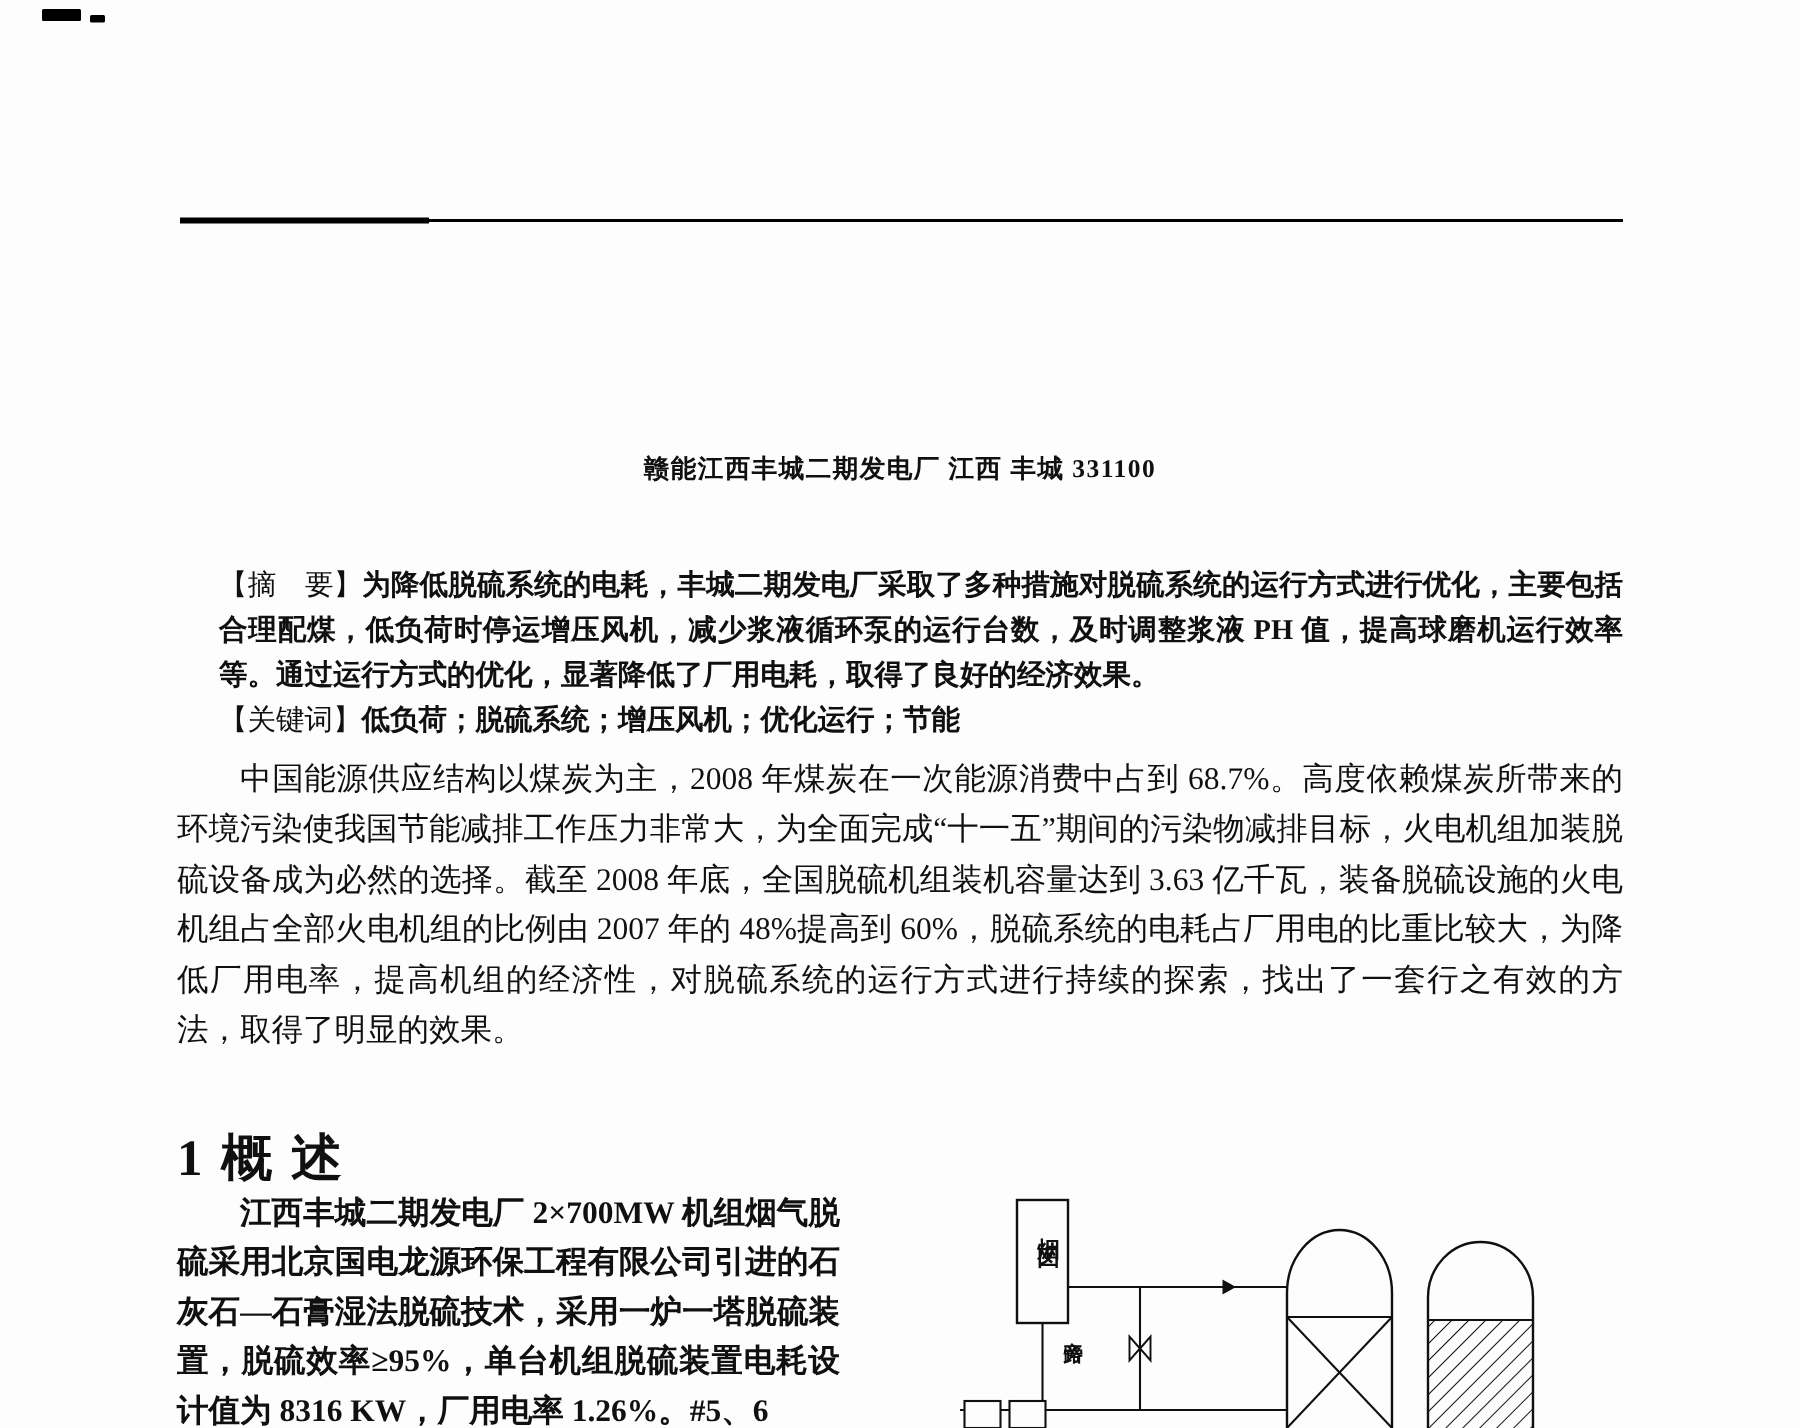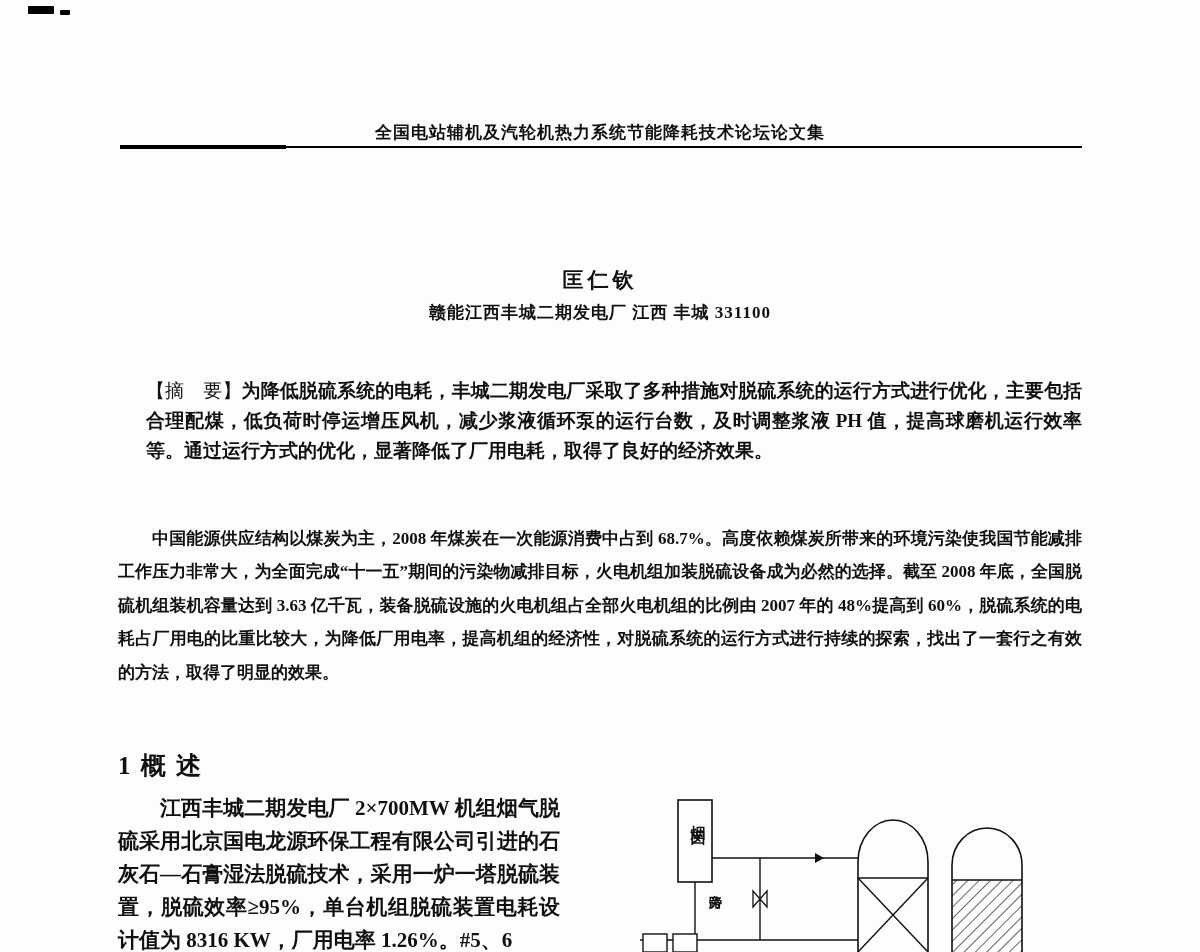--- a/index.html
+++ b/index.html
@@ -26,26 +26,26 @@
   .abstract-block{
     top:376px;left:146px;width:936px;
     font-size:19px;line-height:30px;font-weight:600;
     text-align:justify;
   }
   .abstract-block p{margin:0;}
   .kw-line{margin-top:2px;}
   .label{font-weight:normal;}
 
   .intro{
-    top:522px;left:118px;width:964px;
-    font-size:17px;line-height:33.4px;font-weight:700;
+    top:503px;left:118px;width:964px;
+    font-size:21px;line-height:33.4px;font-weight:400;
     text-align:justify;text-indent:2em;margin:0;
   }
 
-  .sec-heading{top:749px;left:118px;font-size:25px;font-weight:bold;letter-spacing:2px;}
+  .sec-heading{top:749px;left:118px;font-size:34px;font-weight:bold;letter-spacing:2px;}
 
   .col-left{
     top:792px;left:118px;width:442px;
     font-size:21px;line-height:33px;font-weight:600;
     text-align:justify;text-indent:2em;margin:0;
   }
 
   .diagram{top:785px;left:610px;width:500px;height:167px;}
   .vlabel{
     position:absolute;
@@ -57,29 +57,28 @@
   .bypass-label{top:884px;left:706px;width:18px;font-size:13px;letter-spacing:2px;}
 </style>
 </head>
 <body>
 
 <div class="page">
 
   <div class="scan-speck" style="top:6px;left:28px;width:26px;height:8px;"></div>
   <div class="scan-speck" style="top:10px;left:60px;width:10px;height:5px;"></div>
 
-  <div class="abs centered proceedings">全国电站辅机及汽轮机热力系统节能降耗技术论坛论文集</div>
   <div class="abs rule"></div>
   <div class="abs rule-dark"></div>
 
-  <div class="abs centered author">匡仁钦</div>
   <div class="abs centered affil">赣能江西丰城二期发电厂  江西  丰城 331100</div>
 
   <div class="abs abstract-block">
     <p><span class="label">【摘　要】</span><span>为降低脱硫系统的电耗，丰城二期发电厂采取了多种措施对脱硫系统的运行方式进行优化，主要包括合理配煤，低负荷时停运增压风机，减少浆液循环泵的运行台数，及时调整浆液 PH 值，提高球磨机运行效率等。通过运行方式的优化，显著降低了厂用电耗，取得了良好的经济效果。</span></p>
+    <p class="kw-line"><span class="label">【关键词】</span><span>低负荷；脱硫系统；增压风机；优化运行；节能</span></p>
   </div>
 
   <p class="abs intro">中国能源供应结构以煤炭为主，2008 年煤炭在一次能源消费中占到 68.7%。高度依赖煤炭所带来的环境污染使我国节能减排工作压力非常大，为全面完成“十一五”期间的污染物减排目标，火电机组加装脱硫设备成为必然的选择。截至 2008 年底，全国脱硫机组装机容量达到 3.63 亿千瓦，装备脱硫设施的火电机组占全部火电机组的比例由 2007 年的 48%提高到 60%，脱硫系统的电耗占厂用电的比重比较大，为降低厂用电率，提高机组的经济性，对脱硫系统的运行方式进行持续的探索，找出了一套行之有效的方法，取得了明显的效果。</p>
 
   <div class="abs sec-heading">1 概 述</div>
   <p class="abs col-left">江西丰城二期发电厂 2×700MW 机组烟气脱硫采用北京国电龙源环保工程有限公司引进的石灰石—石膏湿法脱硫技术，采用一炉一塔脱硫装置，脱硫效率≥95%，单台机组脱硫装置电耗设计值为 8316 KW，厂用电率 1.26%。#5、6</p>
 
   <svg class="abs diagram" viewBox="0 0 500 167" width="500" height="167">
     <defs>
       <pattern id="hatch" width="8" height="8" patternUnits="userSpaceOnUse" patternTransform="rotate(45)">

